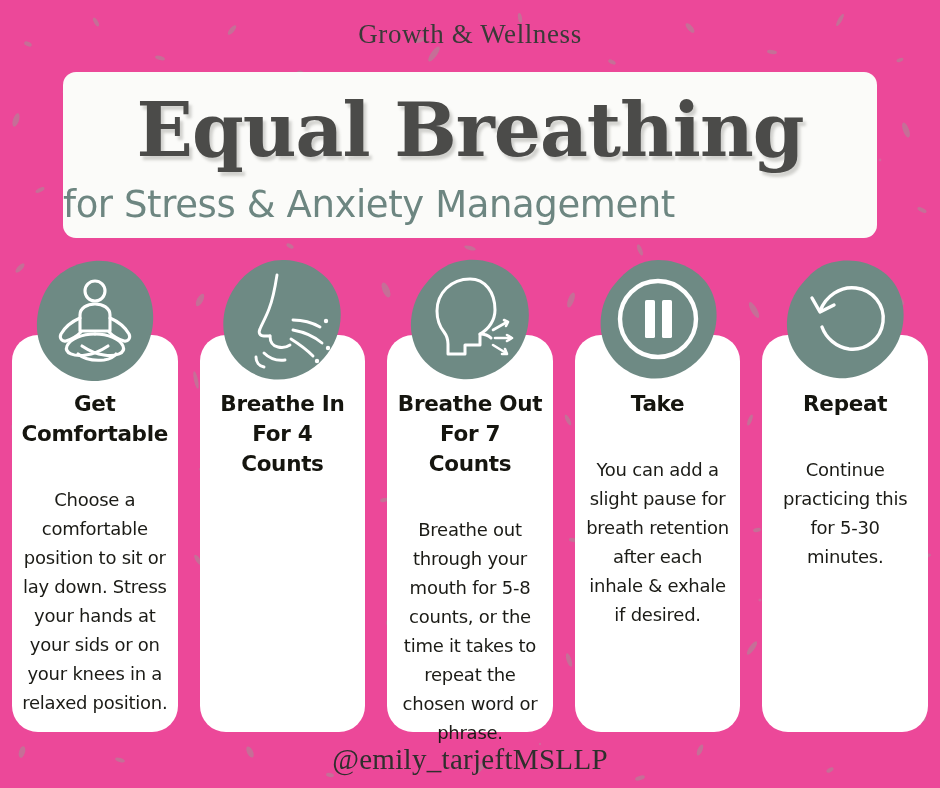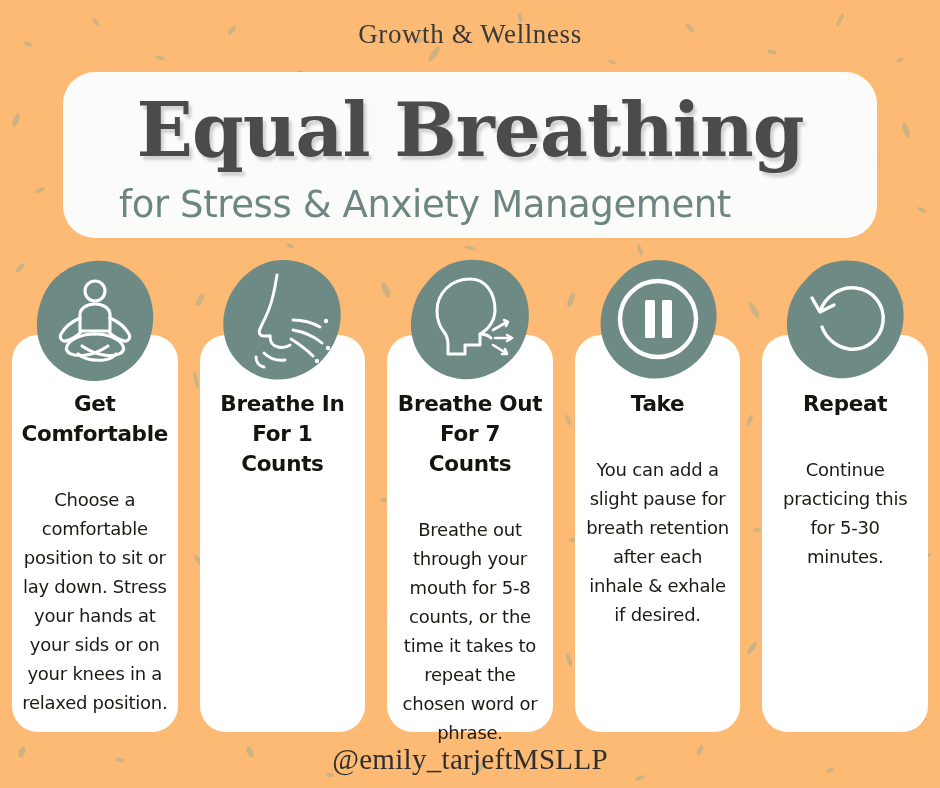--- a/index.html
+++ b/index.html
@@ -10,21 +10,21 @@
     width: 940px;
     height: 788px;
     overflow: hidden;
     font-family: "Liberation Sans", sans-serif;
   }
 
   #poster {
     position: relative;
     width: 940px;
     height: 788px;
-    background-color: #fdba74;
+    background-color: #ec4899;
     overflow: hidden;
   }
 
   
   .texture {
     position: absolute;
     inset: 0;
     pointer-events: none;
     opacity: .55;
   }
@@ -44,21 +44,21 @@
   }
 
   
   .header-card {
     position: absolute;
     left: 63px;
     top: 72px;
     width: 814px;
     height: 166px;
     background: #fbfbf9;
-    border-radius: 32px;
+    border-radius: 13px;
     z-index: 3;
   }
   .title {
     position: absolute;
     left: 0;
     top: 2px;
     width: 814px;
     text-align: center;
     font-family: "DejaVu Serif", serif;
     font-weight: bold;
@@ -67,21 +67,20 @@
     letter-spacing: -1px;
     color: #4b4b49;
     text-shadow: 3px 4px 3px rgba(120,120,115,.33);
     white-space: nowrap;
   }
   .subtitle {
     position: absolute;
     left: 0;
     top: 110px;
     width: 724px;
-    text-align: center;
     font-family: "DejaVu Sans", sans-serif;
     font-size: 37px;
     line-height: 46px;
     letter-spacing: -.4px;
     color: #6d8681;
     white-space: nowrap;
   }
 
   
   .steps {
@@ -282,21 +281,21 @@
             <path d="M72 81 C80 86 88 92 94 98"></path>
           </g>
           <g fill="#ffffff">
             <circle cx="107" cy="63" r="2.2"></circle>
             <circle cx="109" cy="90" r="2.2"></circle>
             <circle cx="98" cy="103" r="2.2"></circle>
           </g>
         </svg>
       </div>
       <div class="card">
-        <div class="card-title">Breathe In For 1 Counts</div>
+        <div class="card-title">Breathe In For 4 Counts</div>
       </div>
     </div>
 
     <div class="step">
       <div class="blob">
         <svg viewBox="0 0 126 126">
           <path d="M60 2 C84 0 108 12 117 33 C126 54 122 79 109 96 C96 113 74 123 54 121 C34 119 16 107 8 88 C0 69 4 45 17 28 C30 11 42 4 60 2 Z" fill="#6e8a84"></path>
           <g fill="none" stroke="#ffffff" stroke-width="3" stroke-linecap="round" stroke-linejoin="round">
             <path d="M63 21 C44 21 30 35 30 53 C30 62 33 69 37 74 C40 78 41 82 41 86 L41 96 L58 96 L58 87 L73 87 L73 76 C82 71 88 62 88 52 C88 34 78 21 63 21 Z"></path>
             <path d="M73 76 C78 76 82 78 84 80"></path>

